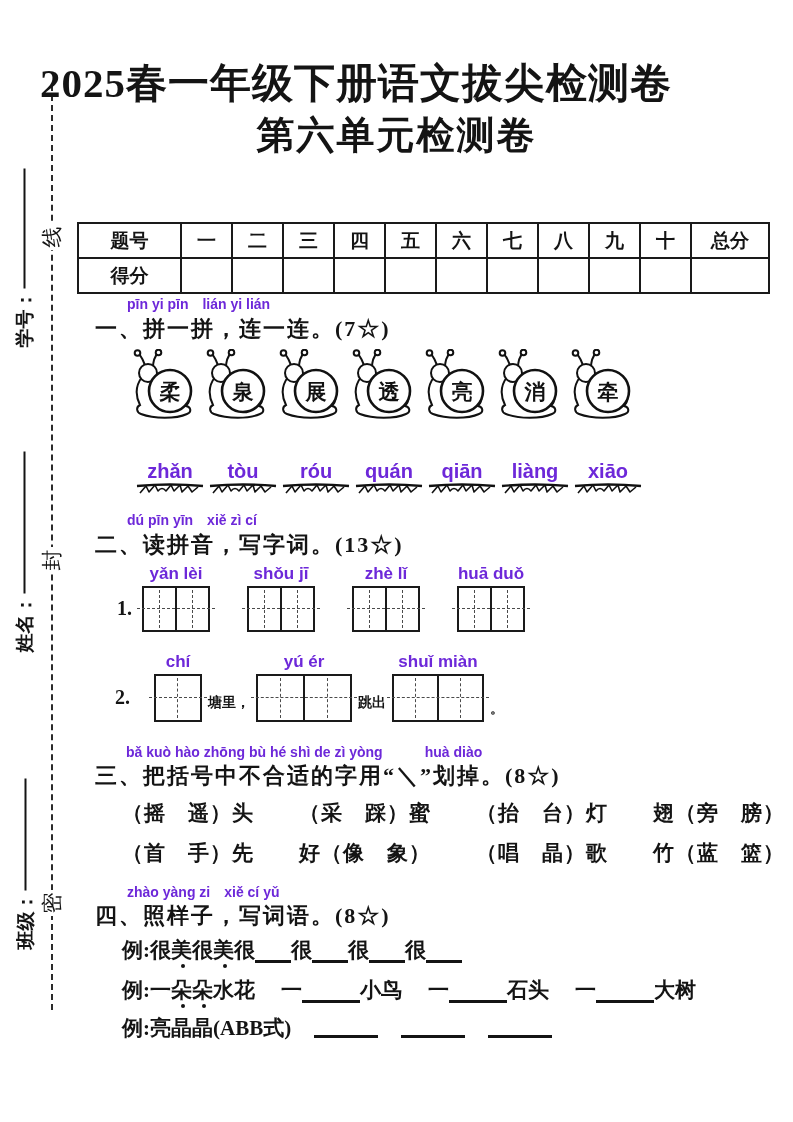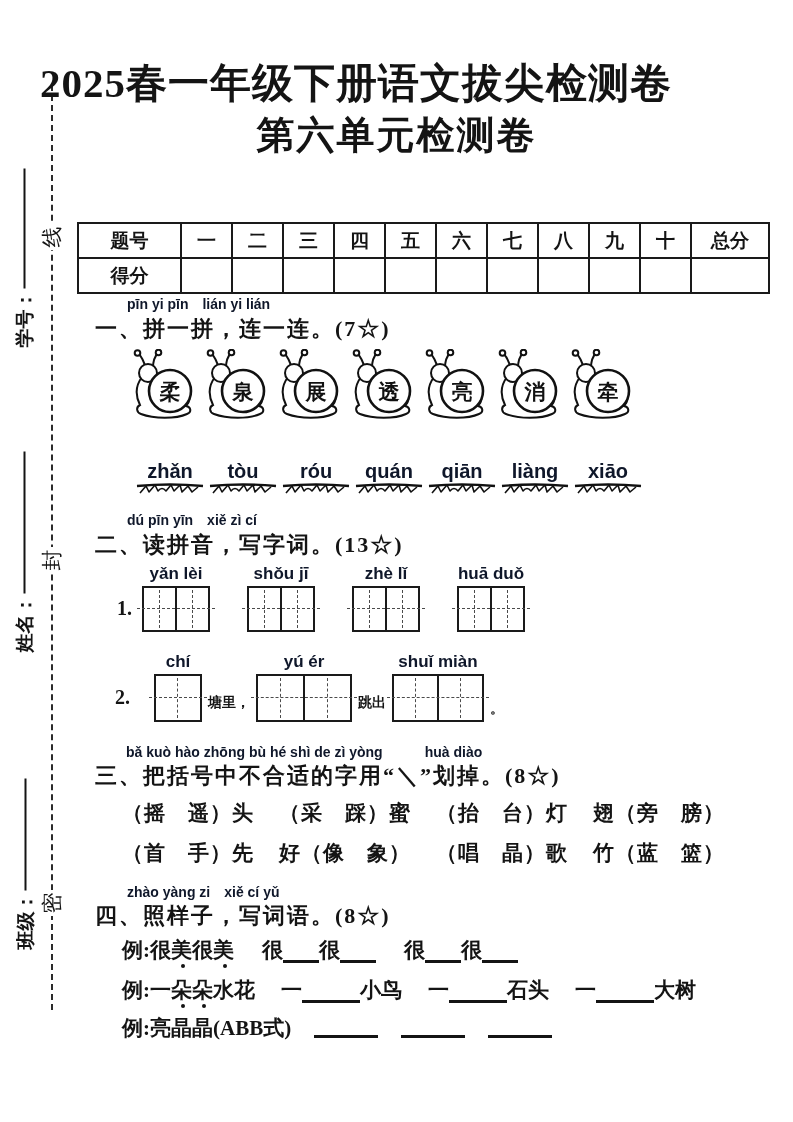--- a/index.html
+++ b/index.html
@@ -22,21 +22,21 @@
   .info-line { position:absolute; left:0; top:184px; width:775px; text-align:right;
                font-size:20px; font-weight:600; }
 
   
   .score-table { position:absolute; left:69px; top:222px; border-collapse:collapse; table-layout:fixed;margin-left:8px; }
   .score-table th, .score-table td { border:2px solid #1a1a1a; height:35px; text-align:center;
                font-size:19px; font-weight:600; padding:0; }
   .score-table .c0 { width:103px; } .score-table .cn { width:51px; } .score-table .cz { width:78px;text-align:center; }
 
   
-  .py { font-family:"Liberation Sans","DejaVu Sans",sans-serif; font-weight:700; color:#0f172a; }
+  .py { font-family:"Liberation Sans","DejaVu Sans",sans-serif; font-weight:700; color:#6d28d9; }
   .py-header { position:absolute; font-size:14px; white-space:pre; }
   .sec-title { position:absolute; font-size:22px; font-weight:700; letter-spacing:2px; white-space:nowrap; }
   .num { position:absolute; font-size:20px; font-weight:700; }
 
   
   .snail-row { position:absolute; left:132px; top:349px; display:flex; gap:9px; }
   .snail svg .fw { fill:#fff; stroke:#111; stroke-width:2; }
   .snail svg .shell { stroke-width:2.6; }
   .snail svg .ln { fill:none; stroke:#111; stroke-width:2; stroke-linecap:round; }
   .snail svg .schar { font-size:21px; font-weight:700; fill:#111; font-family:"Liberation Serif",serif; }
@@ -60,23 +60,23 @@
   .wgroup .py { font-size:17px; height:22px; white-space:nowrap; }
   .wgroup .tzg { width:68px; height:46px; }
 
   .s2row2 { position:absolute; left:154px; top:652px; display:flex; align-items:flex-end; gap:6px; }
   .s2row2 .col { display:flex; flex-direction:column; align-items:center; }
   .s2row2 .col .py { font-size:17px; height:22px; white-space:nowrap; }
   .s2row2 .txt { font-size:14px; font-weight:700; margin-bottom:10px; white-space:nowrap; }
   .s2row2 .period { margin-bottom:4px; }
 
   
-  .choice-row { position:absolute; left:122px; display:flex; gap:25px; font-size:21px; font-weight:700;
+  .choice-row { position:absolute; left:122px; display:flex; gap:45px; font-size:21px; font-weight:700;
                 letter-spacing:1px; white-space:nowrap; }
-  .ex-row { position:absolute; left:122px; display:flex; gap:28px; font-size:21px; font-weight:700;
+  .ex-row { position:absolute; left:122px; display:flex; font-size:21px; font-weight:700;
             white-space:nowrap; }
   .blank { display:inline-block; height:2px; border-bottom:3px solid #141414; vertical-align:-6px; }
   .ex { position:relative; display:inline-block; }
   .edot { position:absolute; top:28px; width:4px; height:4px; border-radius:50%; background:#141414; }
   .fill3 .blank3 { width:64px; align-self:flex-end; margin-bottom:4px; }
 </style>
 </head>
 <body>
 
 <div class="page">

